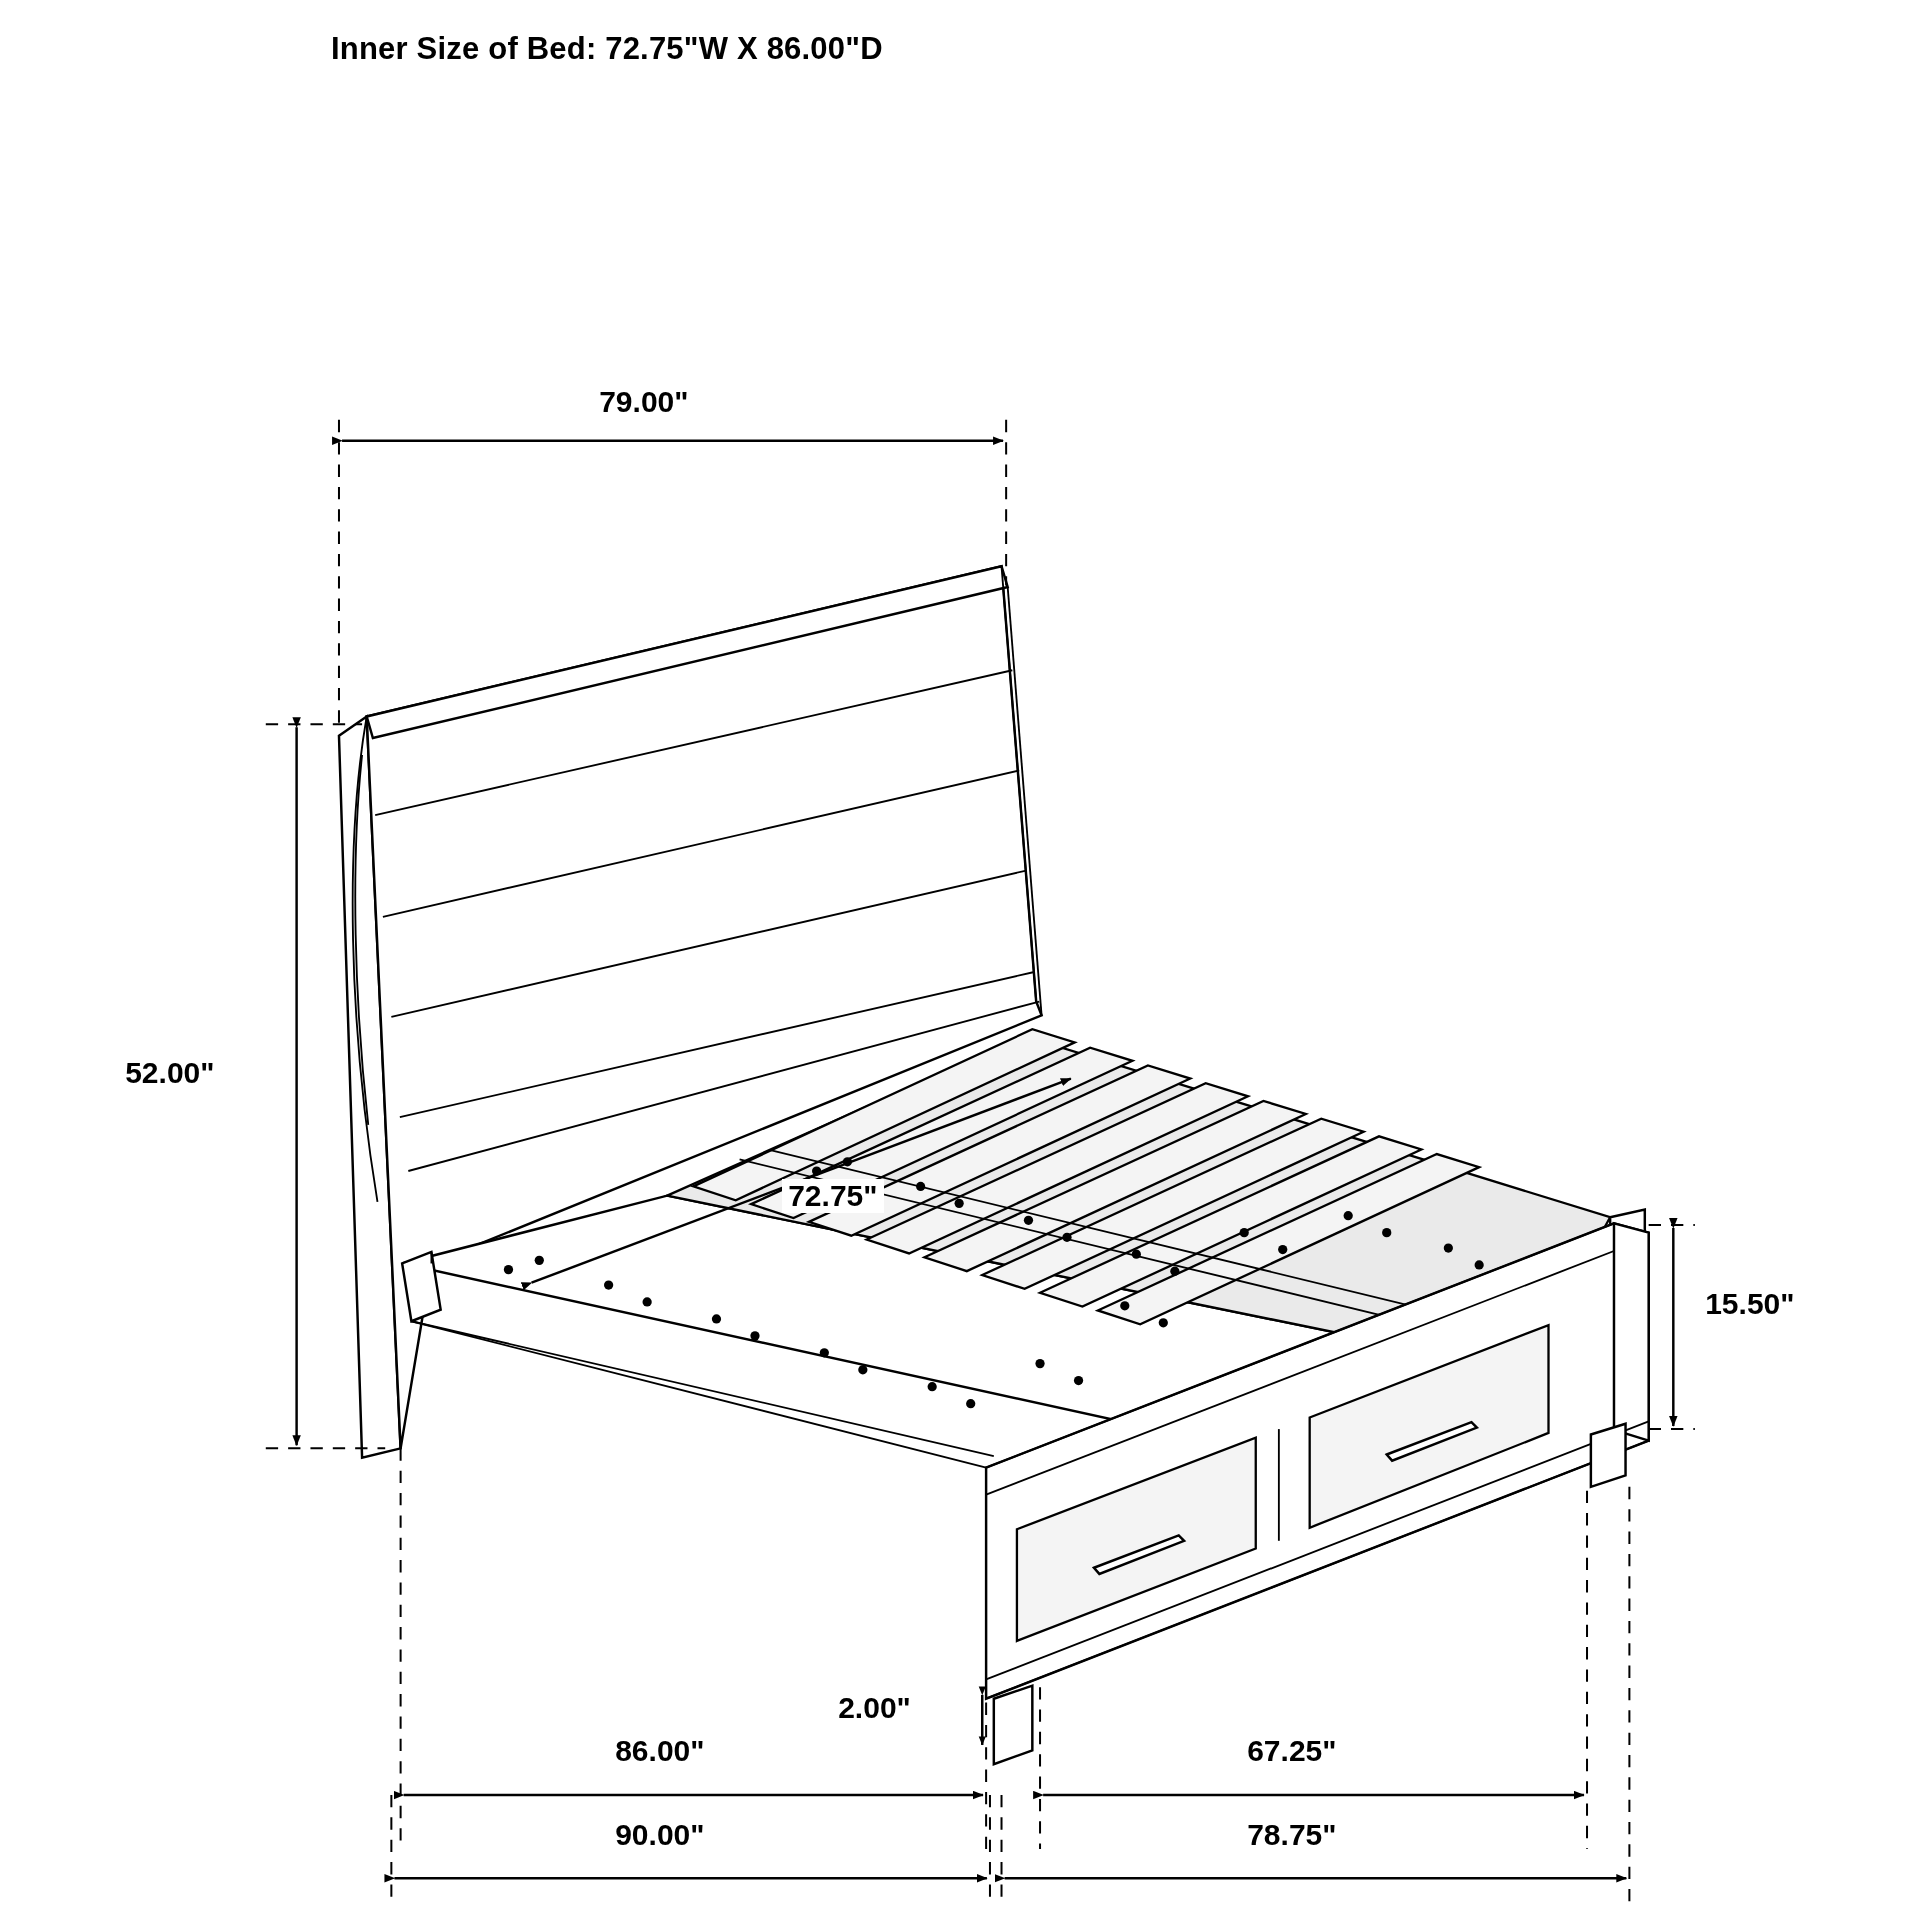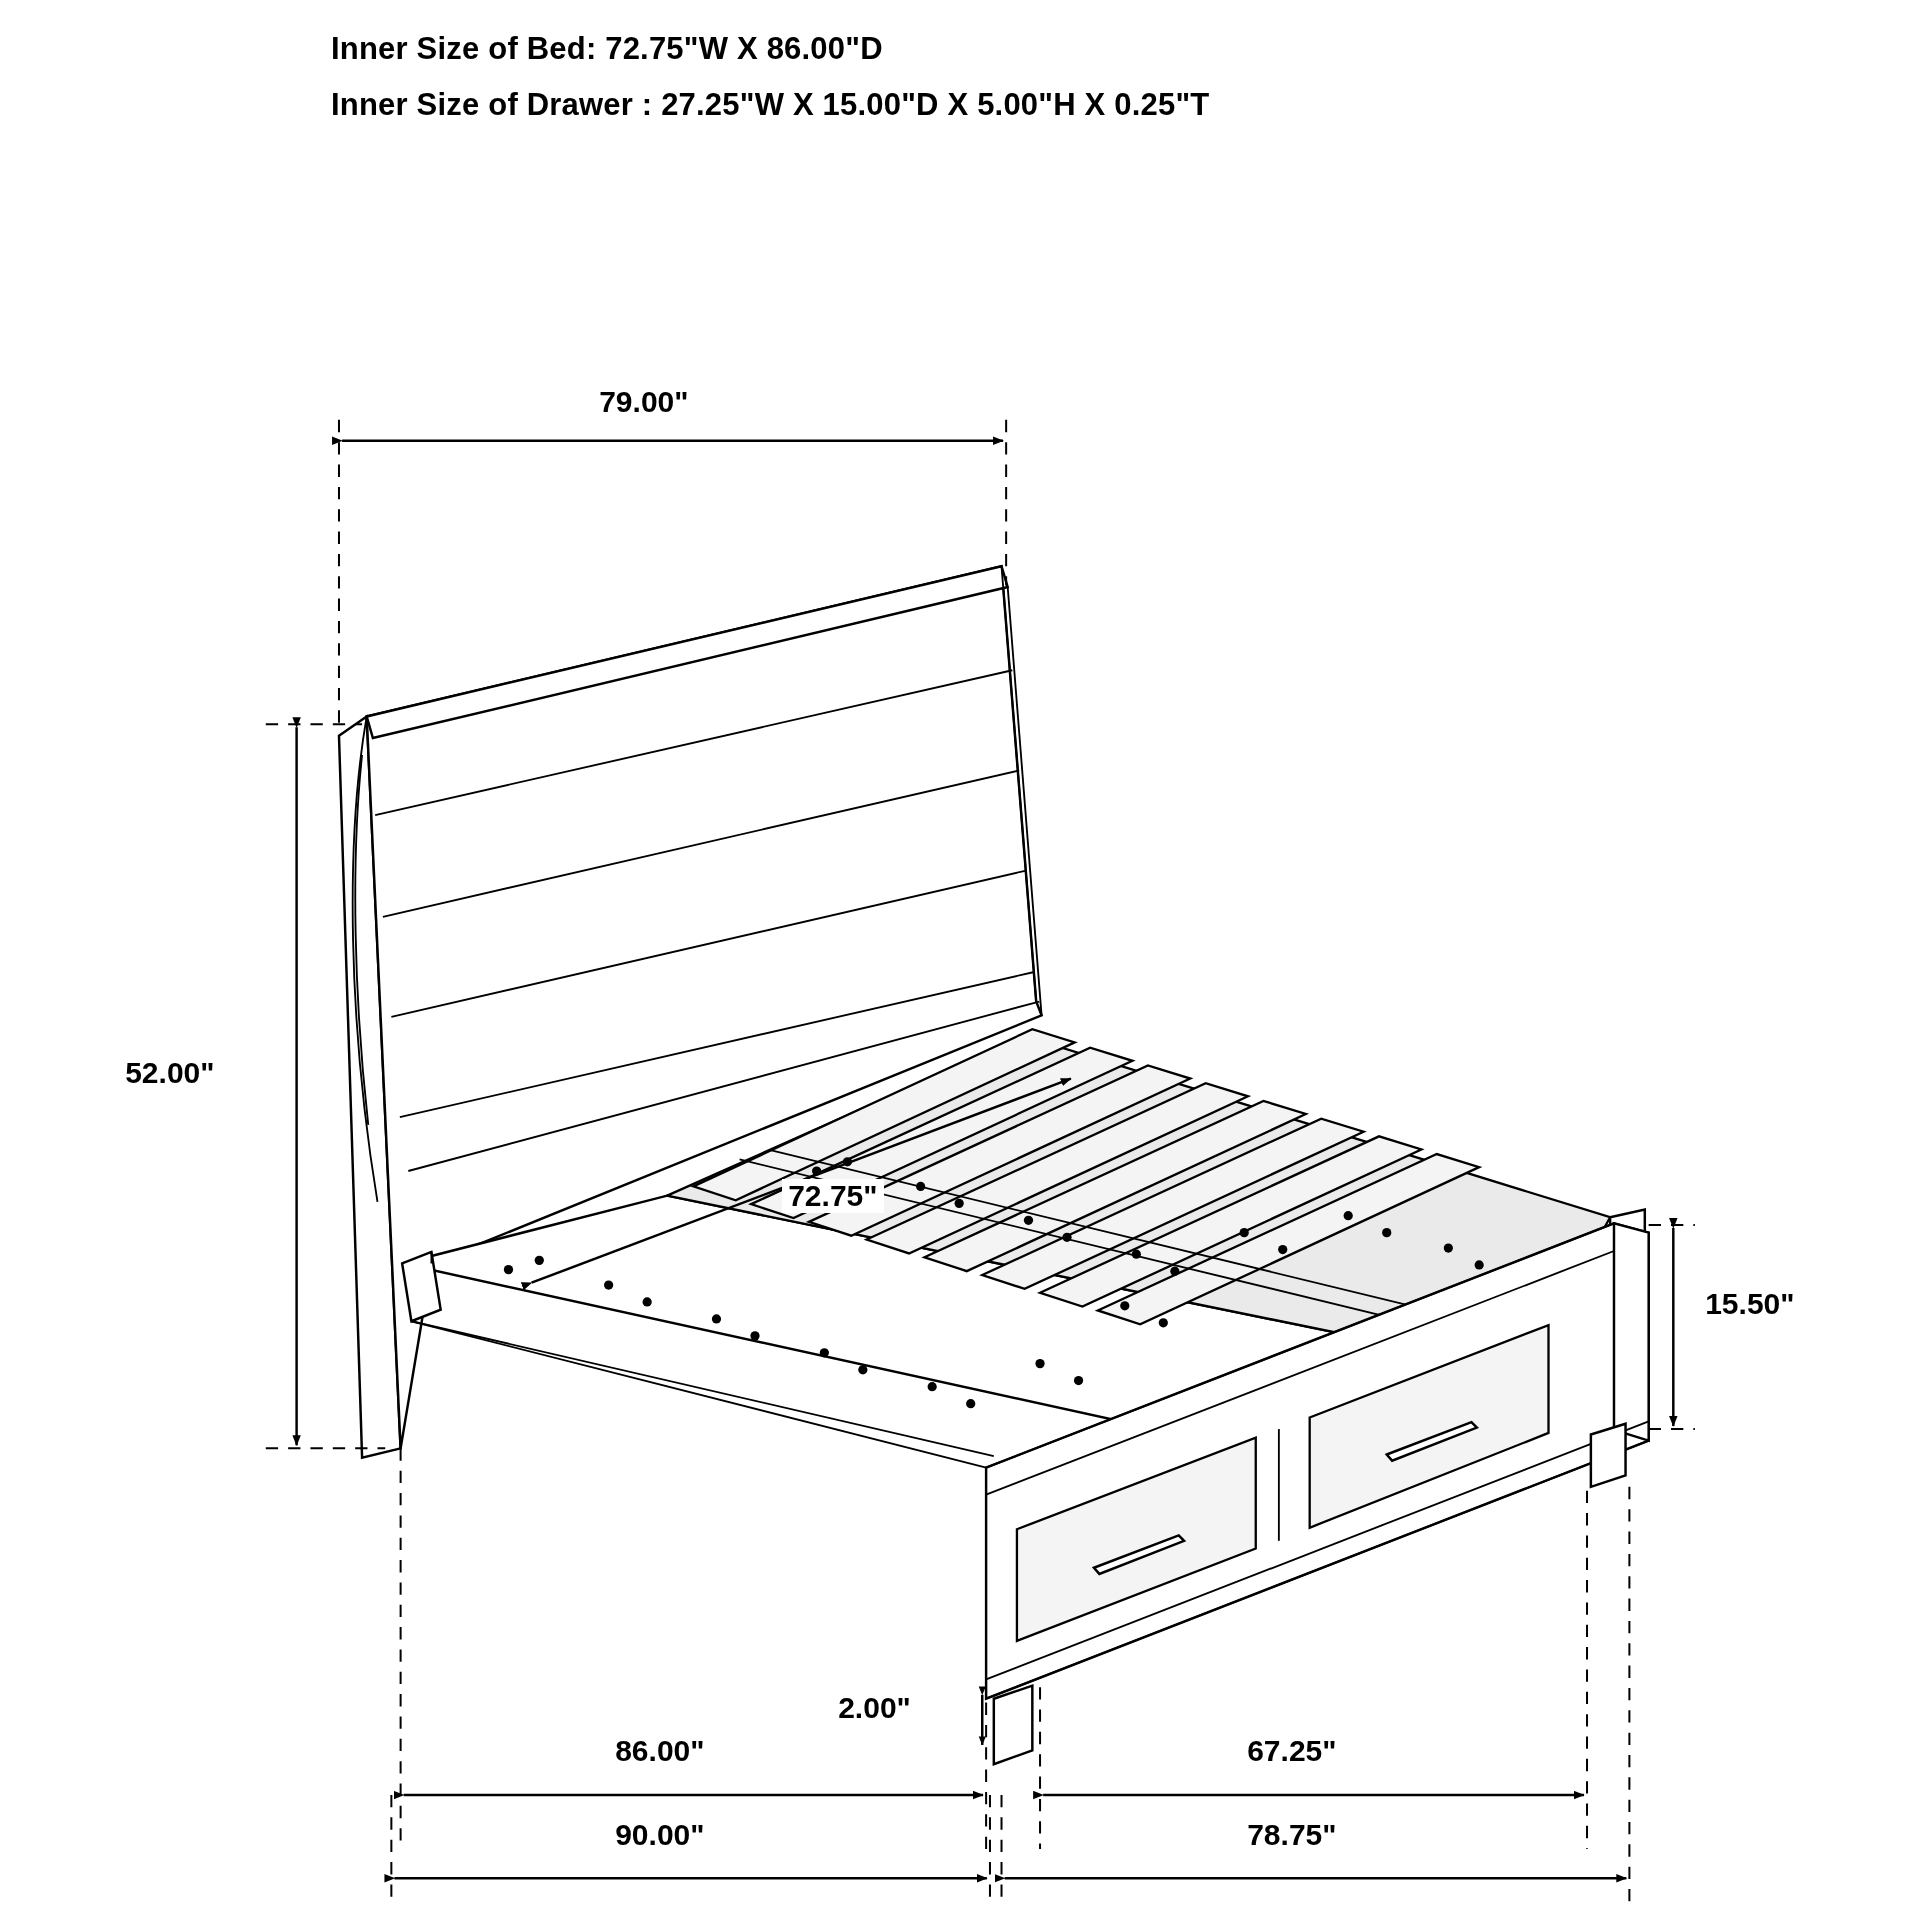--- a/index.html
+++ b/index.html
@@ -48,21 +48,20 @@
   .fillg { fill: #f4f4f4; stroke: #000; stroke-width: 3.0; }
   .fillgg { fill: #eaeaea; stroke: #000; stroke-width: 3.0; }
   .dot { fill: #000; }
 </style>
 </head>
 <body>
 
 <div id="stage">
 
   <div class="note" id="note-bed">Inner Size of Bed: 72.75"W X 86.00"D</div>
-  <div class="note" id="note-draw">Inner Size of Drawer : 27.25"W X 15.00"D X 5.00"H X 0.25"T</div>
 
   <svg width="1926" height="1926" viewBox="0 0 2500 2500">
     <defs>
       <marker id="ah" markerWidth="16" markerHeight="16" refX="13" refY="5.5" orient="auto" markerUnits="userSpaceOnUse">
         <path d="M0,0 L14,5.5 L0,11 z" fill="#000"></path>
       </marker>
       <marker id="ahs" markerWidth="13" markerHeight="13" refX="11" refY="4.6" orient="auto" markerUnits="userSpaceOnUse">
         <path d="M0,0 L11.5,4.6 L0,9.2 z" fill="#000"></path>
       </marker>
     </defs>

